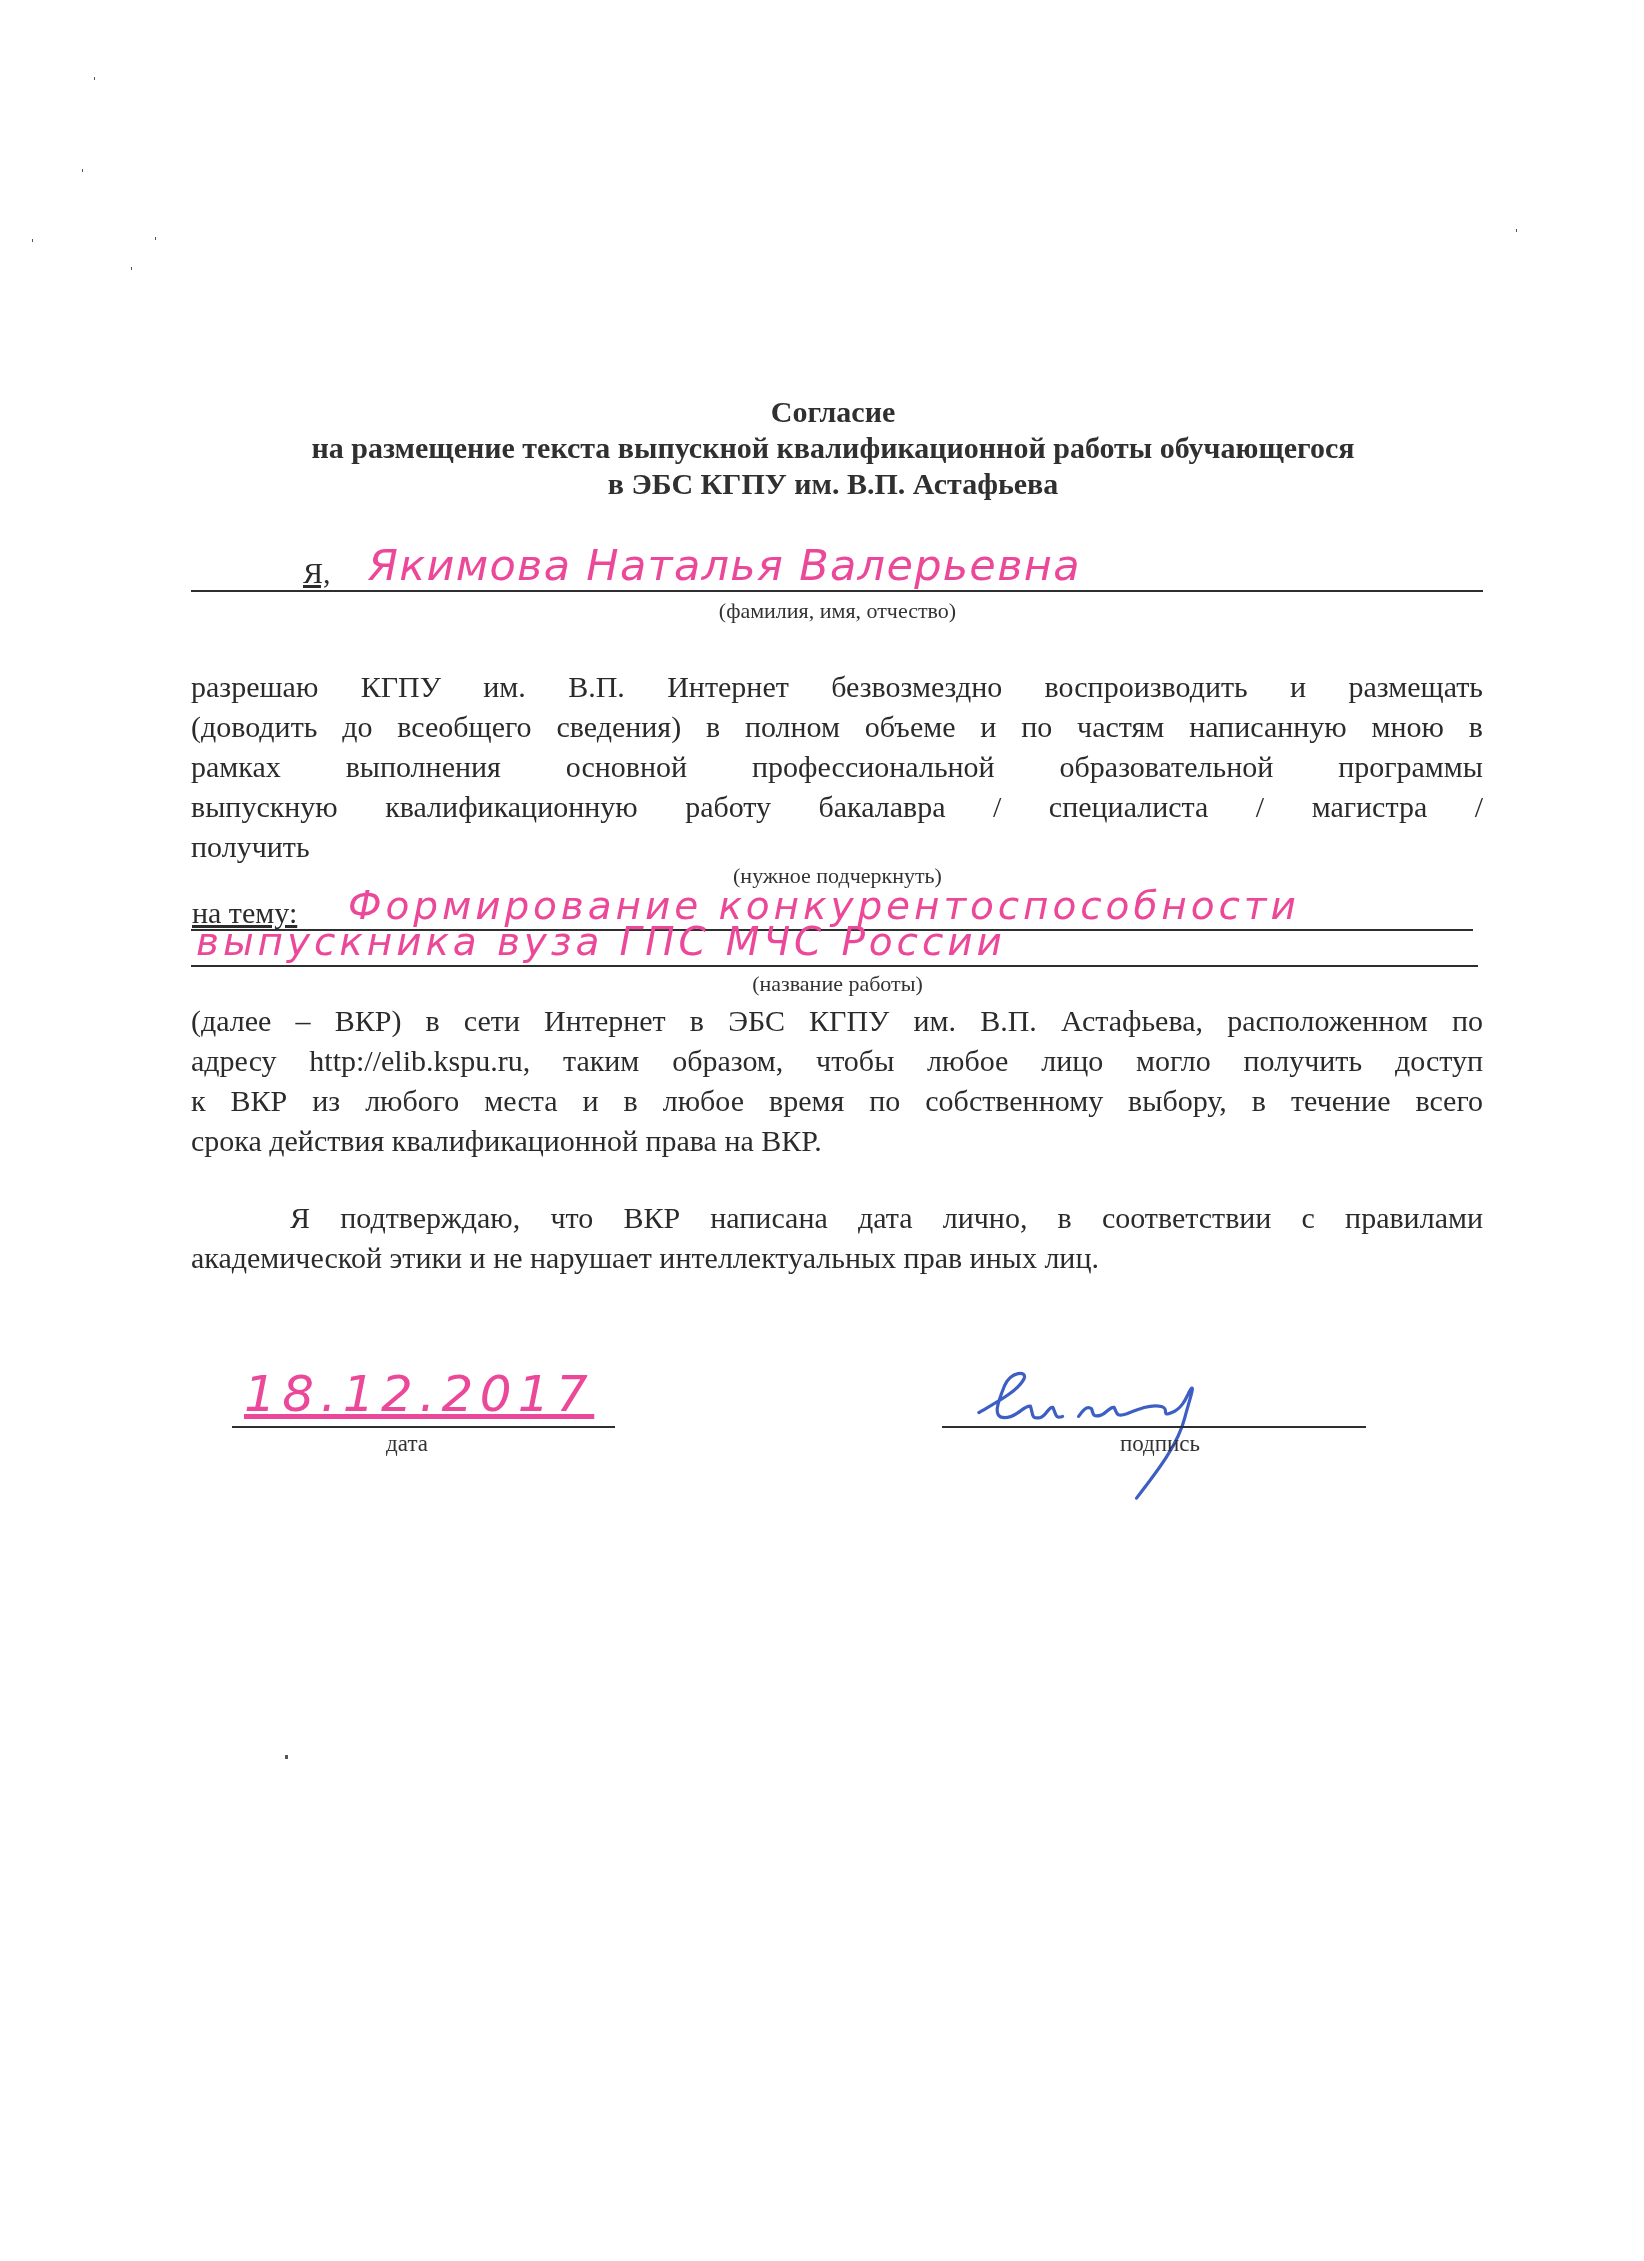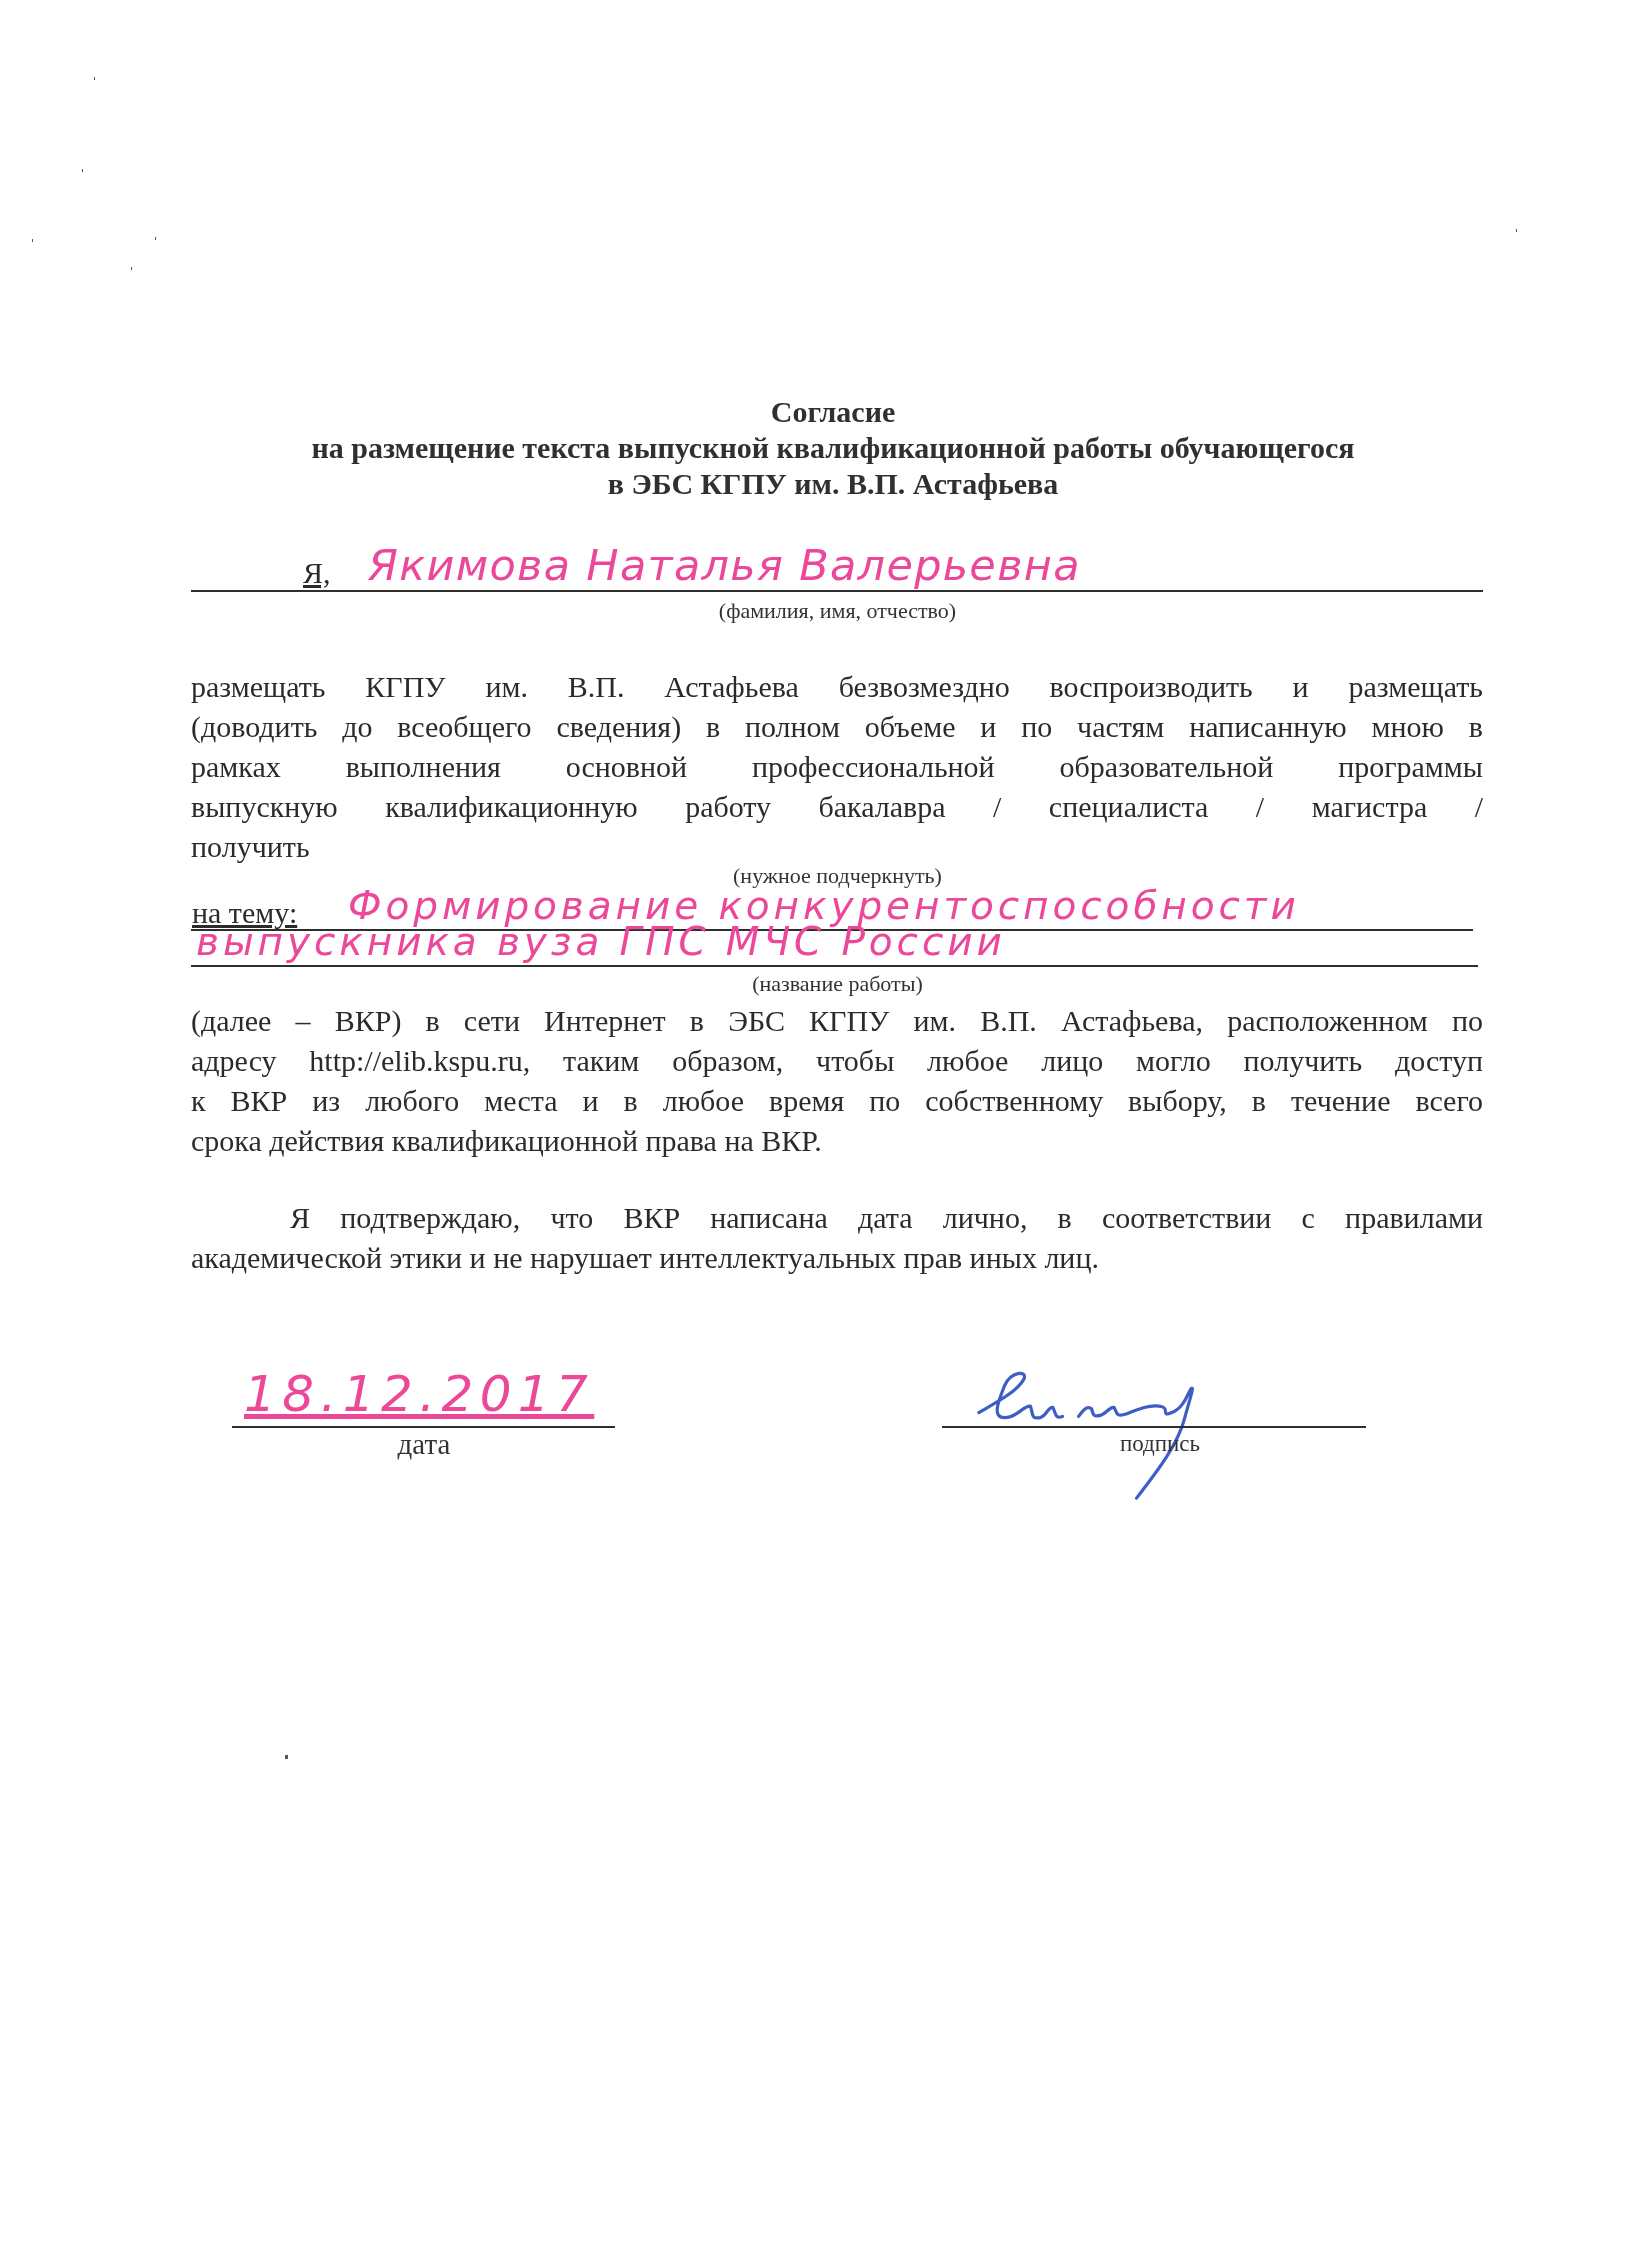--- a/index.html
+++ b/index.html
@@ -29,21 +29,21 @@
 <div class="abs title" style="top:394px;">Согласие</div>
 <div class="abs title" style="top:430px;">на размещение текста выпускной квалификационной работы обучающегося</div>
 <div class="abs title" style="top:466px;">в ЭБС КГПУ им. В.П. Астафьева</div>
 
 <div class="abs label-text" style="left:303px;top:555px;text-decoration:underline;">Я,</div>
 <div class="abs rule" style="left:191px;top:590px;width:1292px;"></div>
 <div class="abs hand" style="left:368px;top:539px;font-size:43px;line-height:52px;">Якимова Наталья Валерьевна</div>
 <div class="abs caption" style="left:644px;width:387px;top:598px;">(фамилия, имя, отчество)</div>
 
 <div>
-  <div class="abs body-line" style="top:667px;">размещать КГПУ им. В.П. Астафьева безвозмездно воспроизводить и размещать</div>
+  <div class="abs body-line" style="top:667px;">разрешаю КГПУ им. В.П. Интернет безвозмездно воспроизводить и размещать</div>
   <div class="abs body-line" style="top:707px;">(доводить до всеобщего сведения) в полном объеме и по частям написанную мною в</div>
   <div class="abs body-line" style="top:747px;">рамках выполнения основной профессиональной образовательной программы</div>
   <div class="abs body-line" style="top:787px;">выпускную квалификационную работу бакалавра / специалиста / магистра /</div>
   <div class="abs body-line last" style="top:827px;">получить</div>
 </div>
 <div class="abs caption" style="left:644px;width:387px;top:863px;">(нужное подчеркнуть)</div>
 
 <div class="abs label-text" style="left:192px;top:895px;text-decoration:underline;">на тему:</div>
 <div class="abs rule" style="left:191px;top:929px;width:1282px;"></div>
 <div class="abs hand" style="left:348px;top:883px;font-size:39px;line-height:46px;letter-spacing:3.9px;">Формирование конкурентоспособности</div>
@@ -58,20 +58,20 @@
   <div class="abs body-line last" style="top:1121px;">срока действия квалификационной права на ВКР.</div>
 </div>
 
 <div>
   <div class="abs body-line" style="left:290px;width:1193px;top:1198px;">Я подтверждаю, что ВКР написана дата лично, в соответствии с правилами</div>
   <div class="abs body-line last" style="top:1238px;">академической этики и не нарушает интеллектуальных прав иных лиц.</div>
 </div>
 
 <div class="abs hand" style="left:244px;top:1370px;font-size:50px;line-height:49px;letter-spacing:6.4px;text-decoration:underline;">18.12.2017</div>
 <div class="abs rule" style="left:232px;top:1426px;width:383px;"></div>
-<div class="abs caption" style="left:295px;width:258px;top:1431px;font-size:29px;">дата</div>
+<div class="abs caption" style="left:278px;width:258px;top:1431px;font-size:23px;">дата</div>
 
 <svg class="abs" style="left:966px;top:1366px;" width="399" height="142" viewBox="0 0 620 220">
   <path d="M20,72 C40,60 80,40 90,20 C96,6 70,8 60,30 C50,55 40,80 60,80 C80,80 90,60 100,62 C105,75 100,82 115,80 C125,78 128,62 135,64 C140,74 138,82 150,78 M175,78 C185,64 190,62 195,66 C198,74 196,80 210,76 C220,72 224,62 230,64 C235,72 232,80 250,74 C270,66 285,60 300,62 C320,64 300,80 320,72 C340,64 345,40 350,35 C356,28 345,60 340,80 C330,120 300,160 265,205" fill="none" stroke="#3d5fc4" stroke-width="5" stroke-linecap="round" stroke-linejoin="round"></path>
 </svg>
 <div class="abs rule" style="left:942px;top:1426px;width:424px;"></div>
 <div class="abs caption" style="left:1031px;width:258px;top:1431px;font-size:23px;">подпись</div>
 
 
 </body></html>

